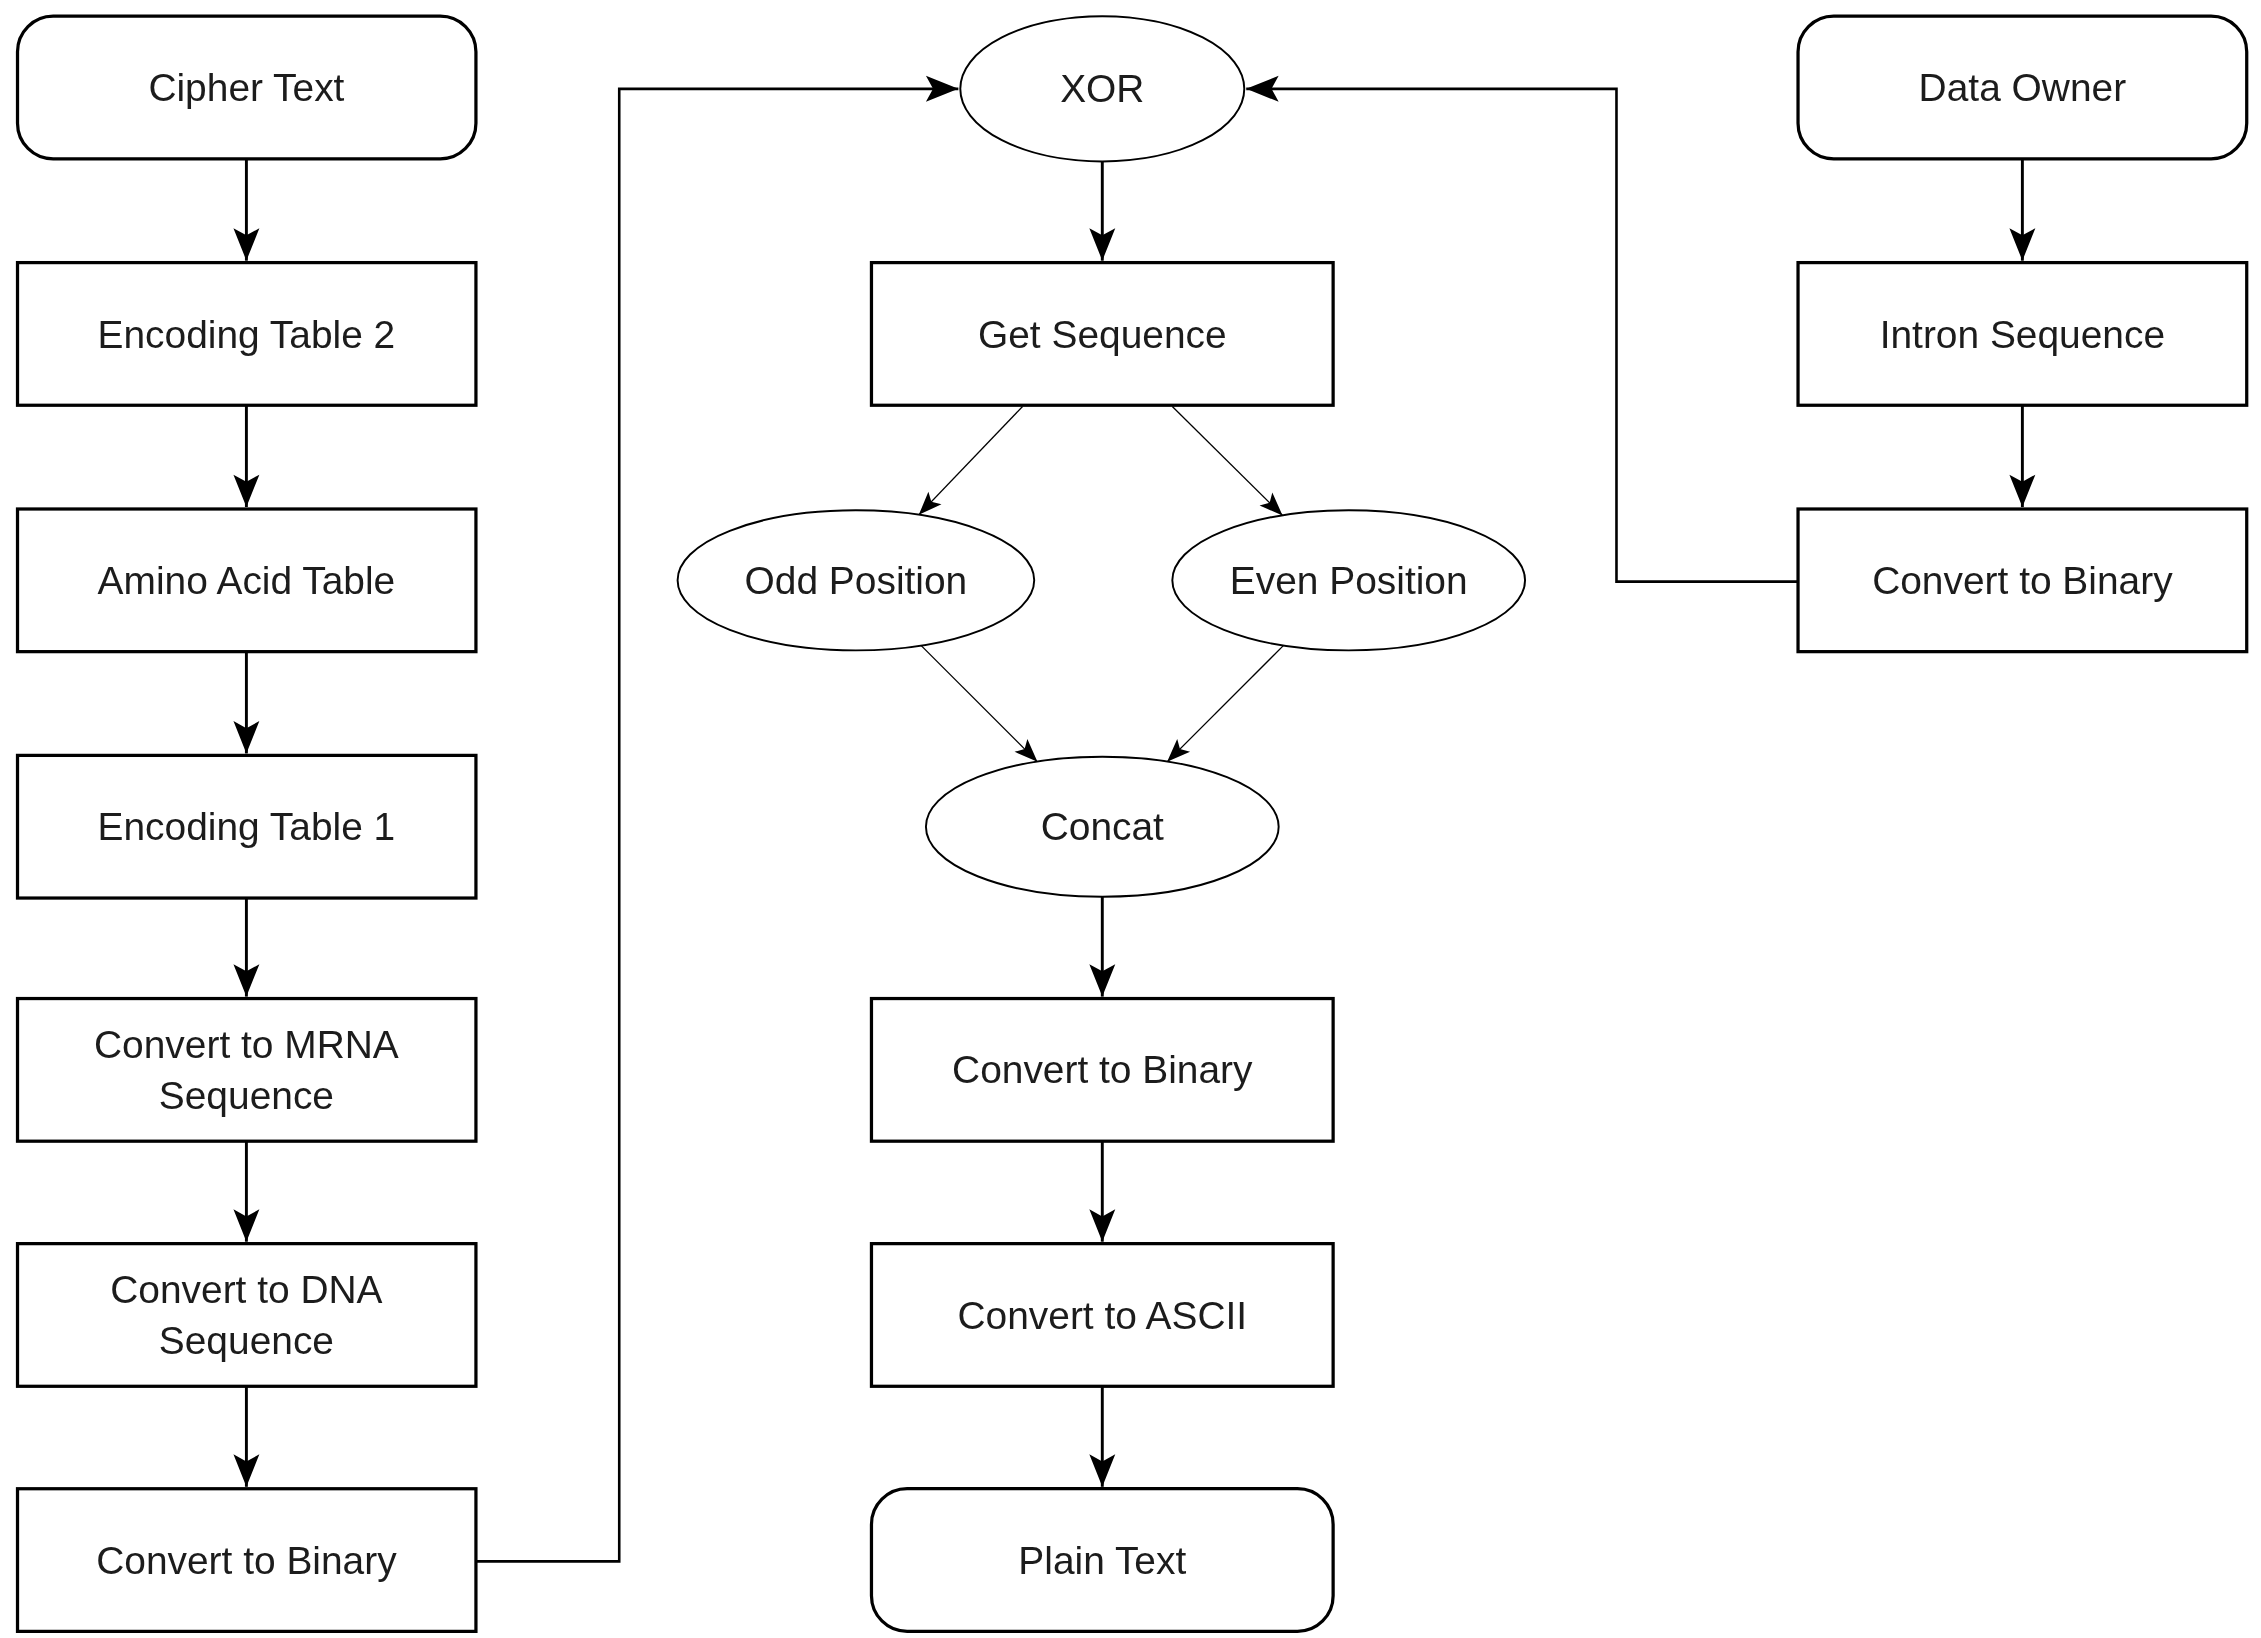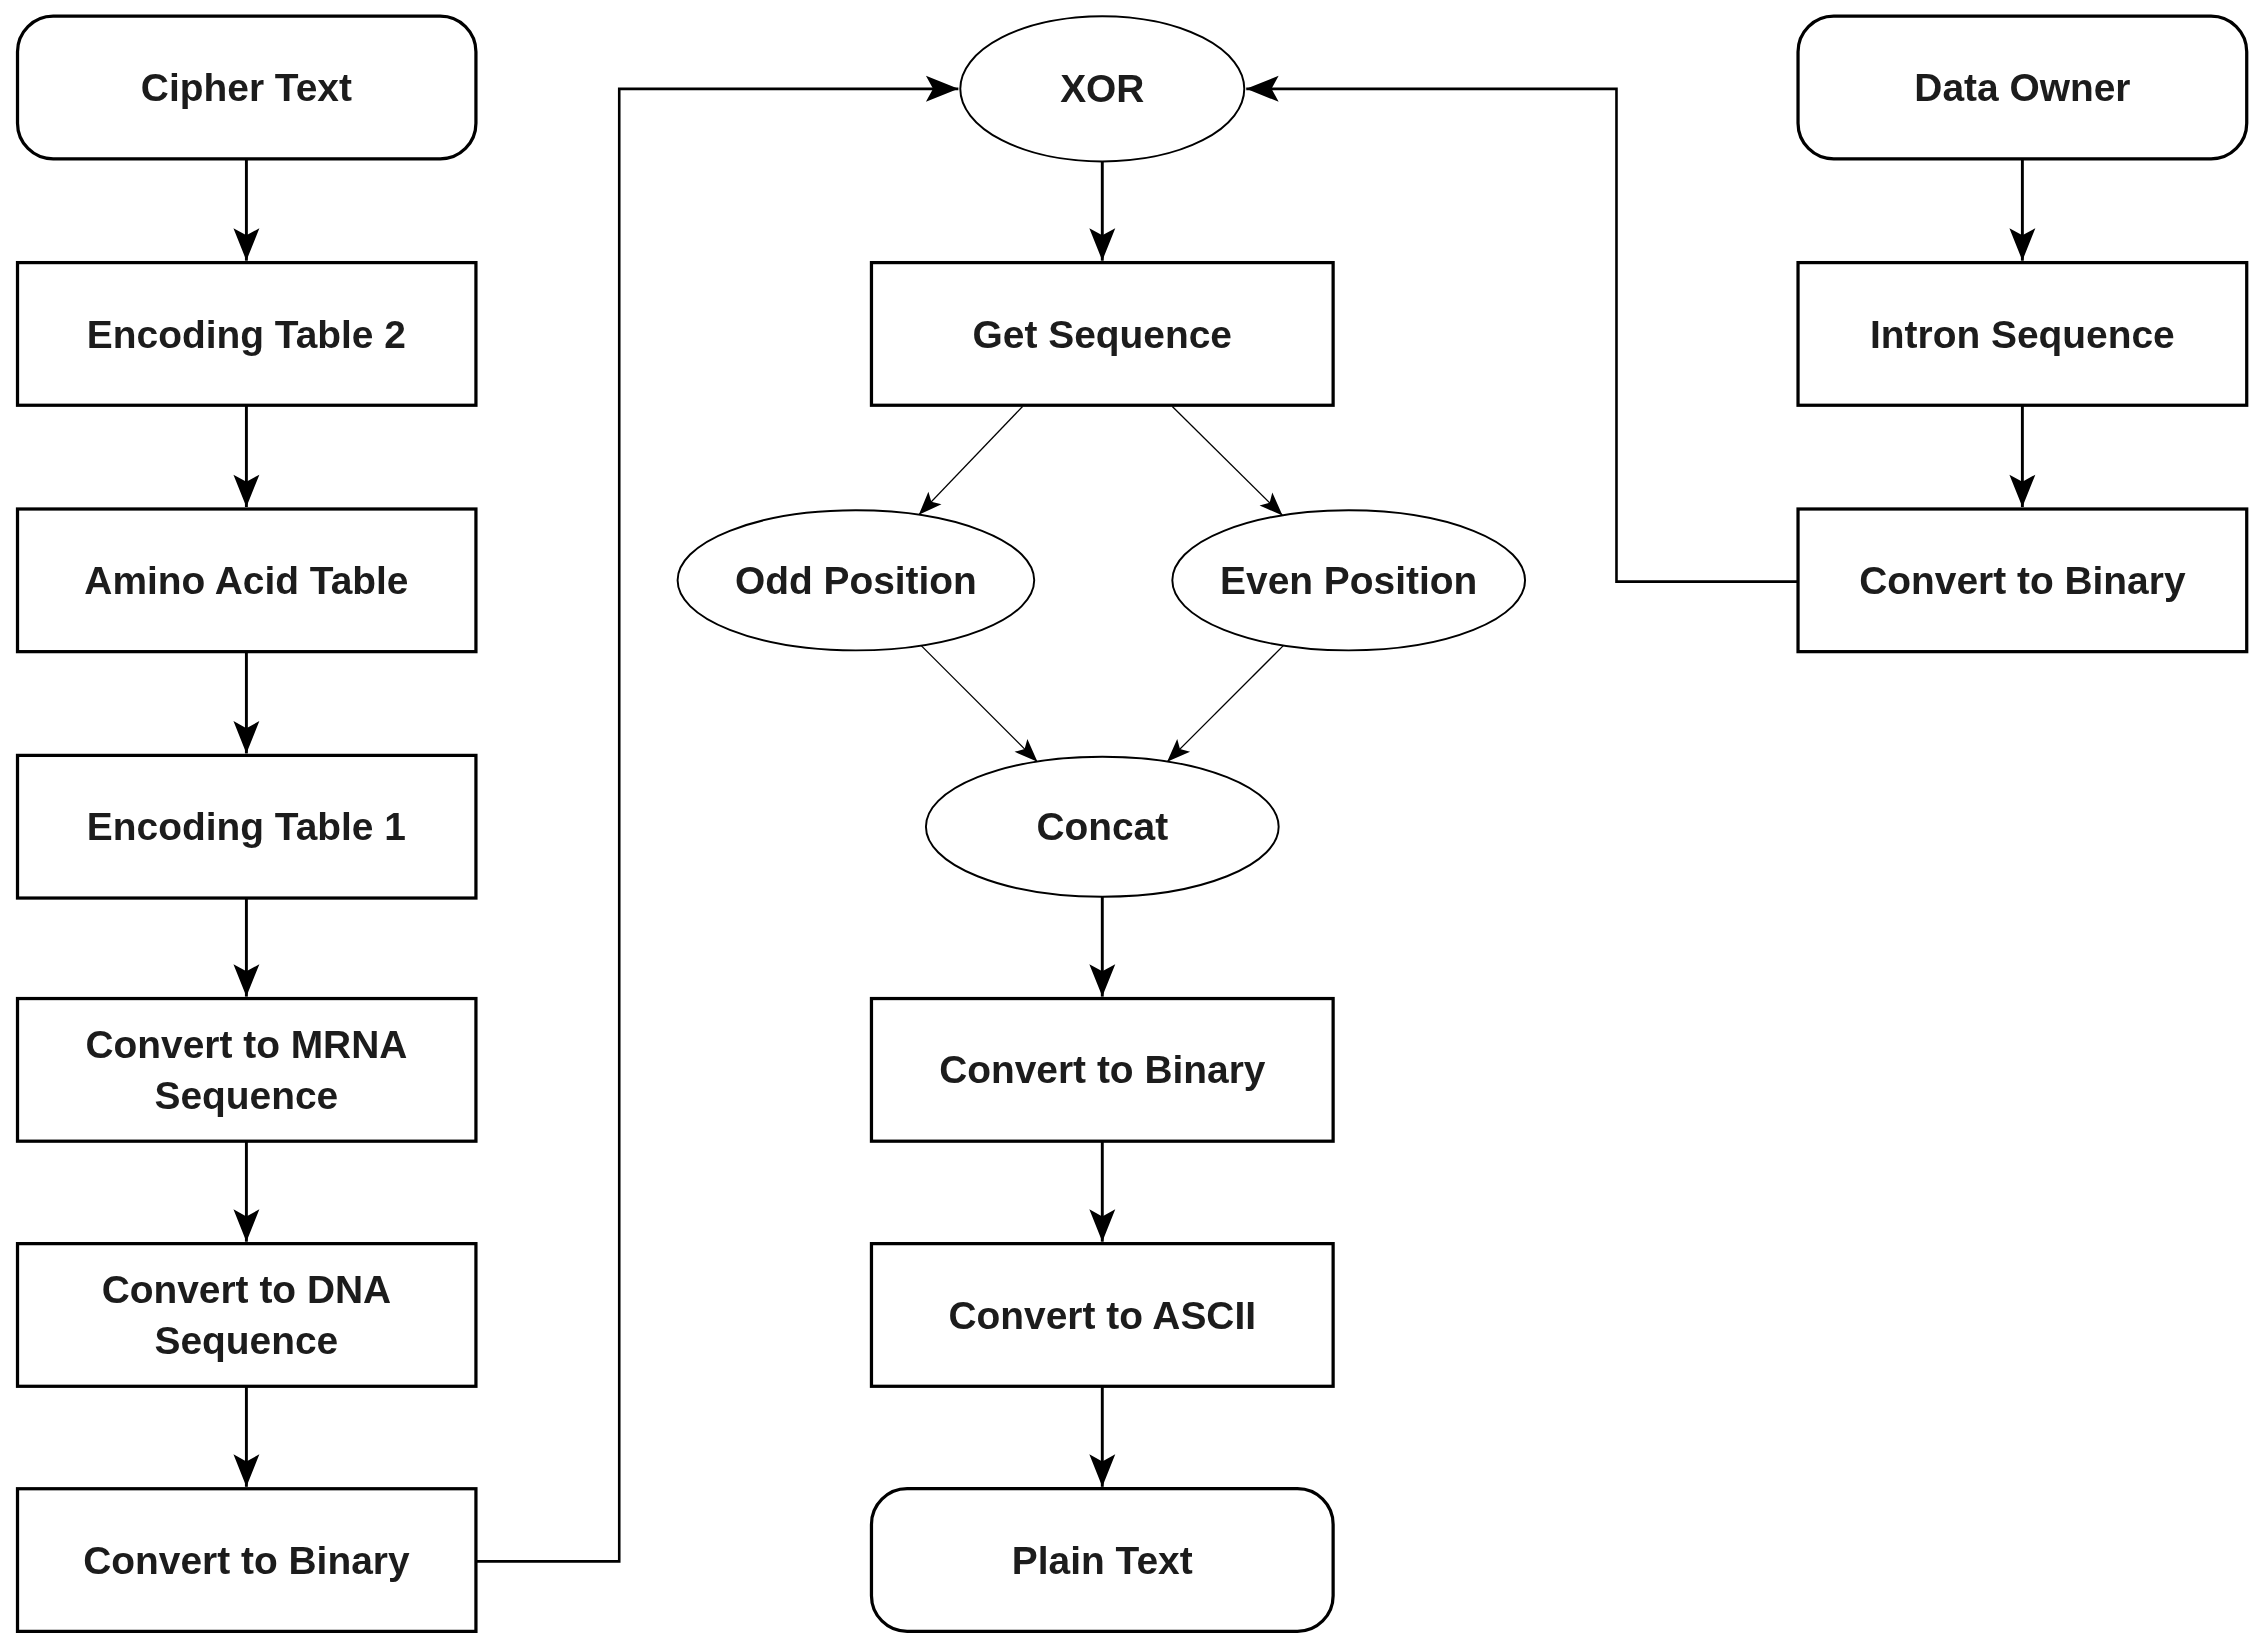--- a/index.html
+++ b/index.html
@@ -1,16 +1,16 @@
 <!DOCTYPE html>
 <html style="font-size:10.4px"><head>
 <meta charset="utf-8">
 <style>
   html,body{margin:0;padding:0;background:#ffffff;}
-  .page{width:100%;background:#ec4899;font-weight:bold;}
+  .page{width:100%;background:#ec4899;}
   svg{display:block;width:100%;height:auto;background:#ffffff;}
   .node{fill:#ffffff;stroke:#000000;stroke-width:5;}
   .node-ellipse{fill:#ffffff;stroke:#000000;stroke-width:3;}
   .edge{fill:none;stroke:#000000;stroke-width:4.5;marker-end:url(#arrow-big);}
   .edge-orth{fill:none;stroke:#000000;stroke-width:4;marker-end:url(#arrow-big);}
   .edge-thin{fill:none;stroke:#000000;stroke-width:2;marker-end:url(#arrow-small);}
   .arrowhead{fill:#000000;stroke:none;}
   .lbl{font-family:"Liberation Sans","DejaVu Sans",sans-serif;font-size:60px;fill:#1c1c1c;text-anchor:middle;}
 </style>
 </head>

